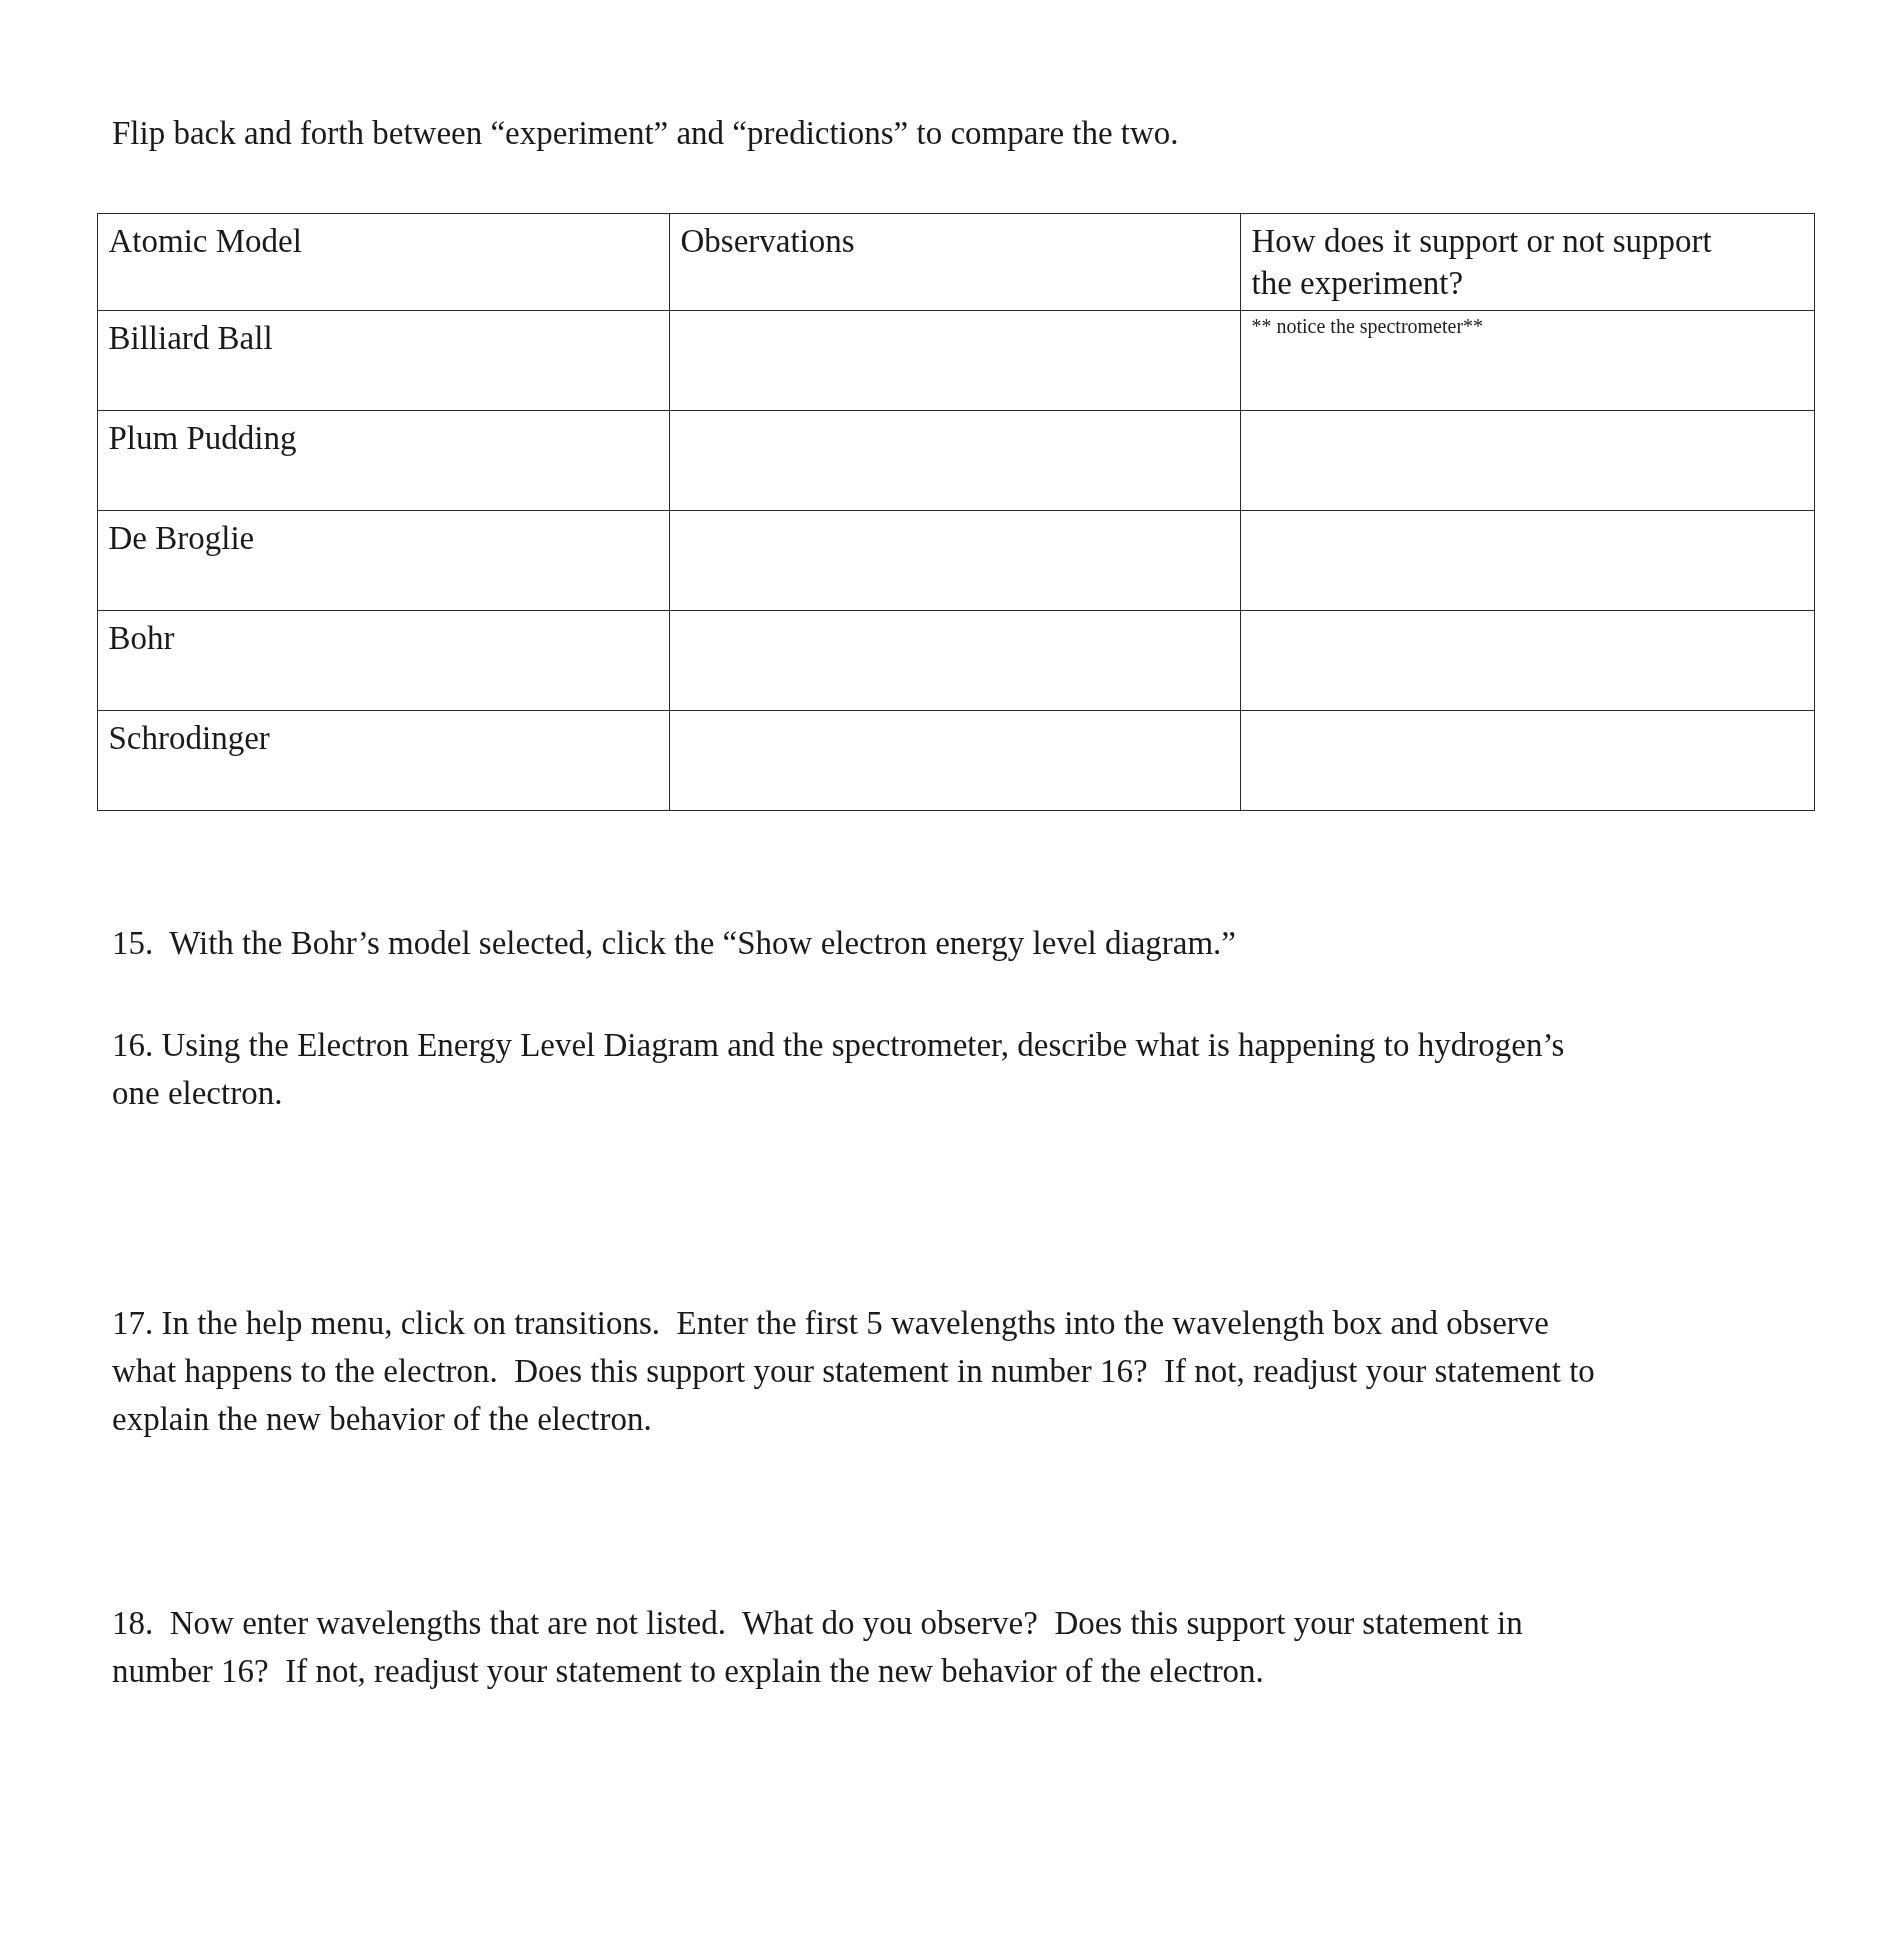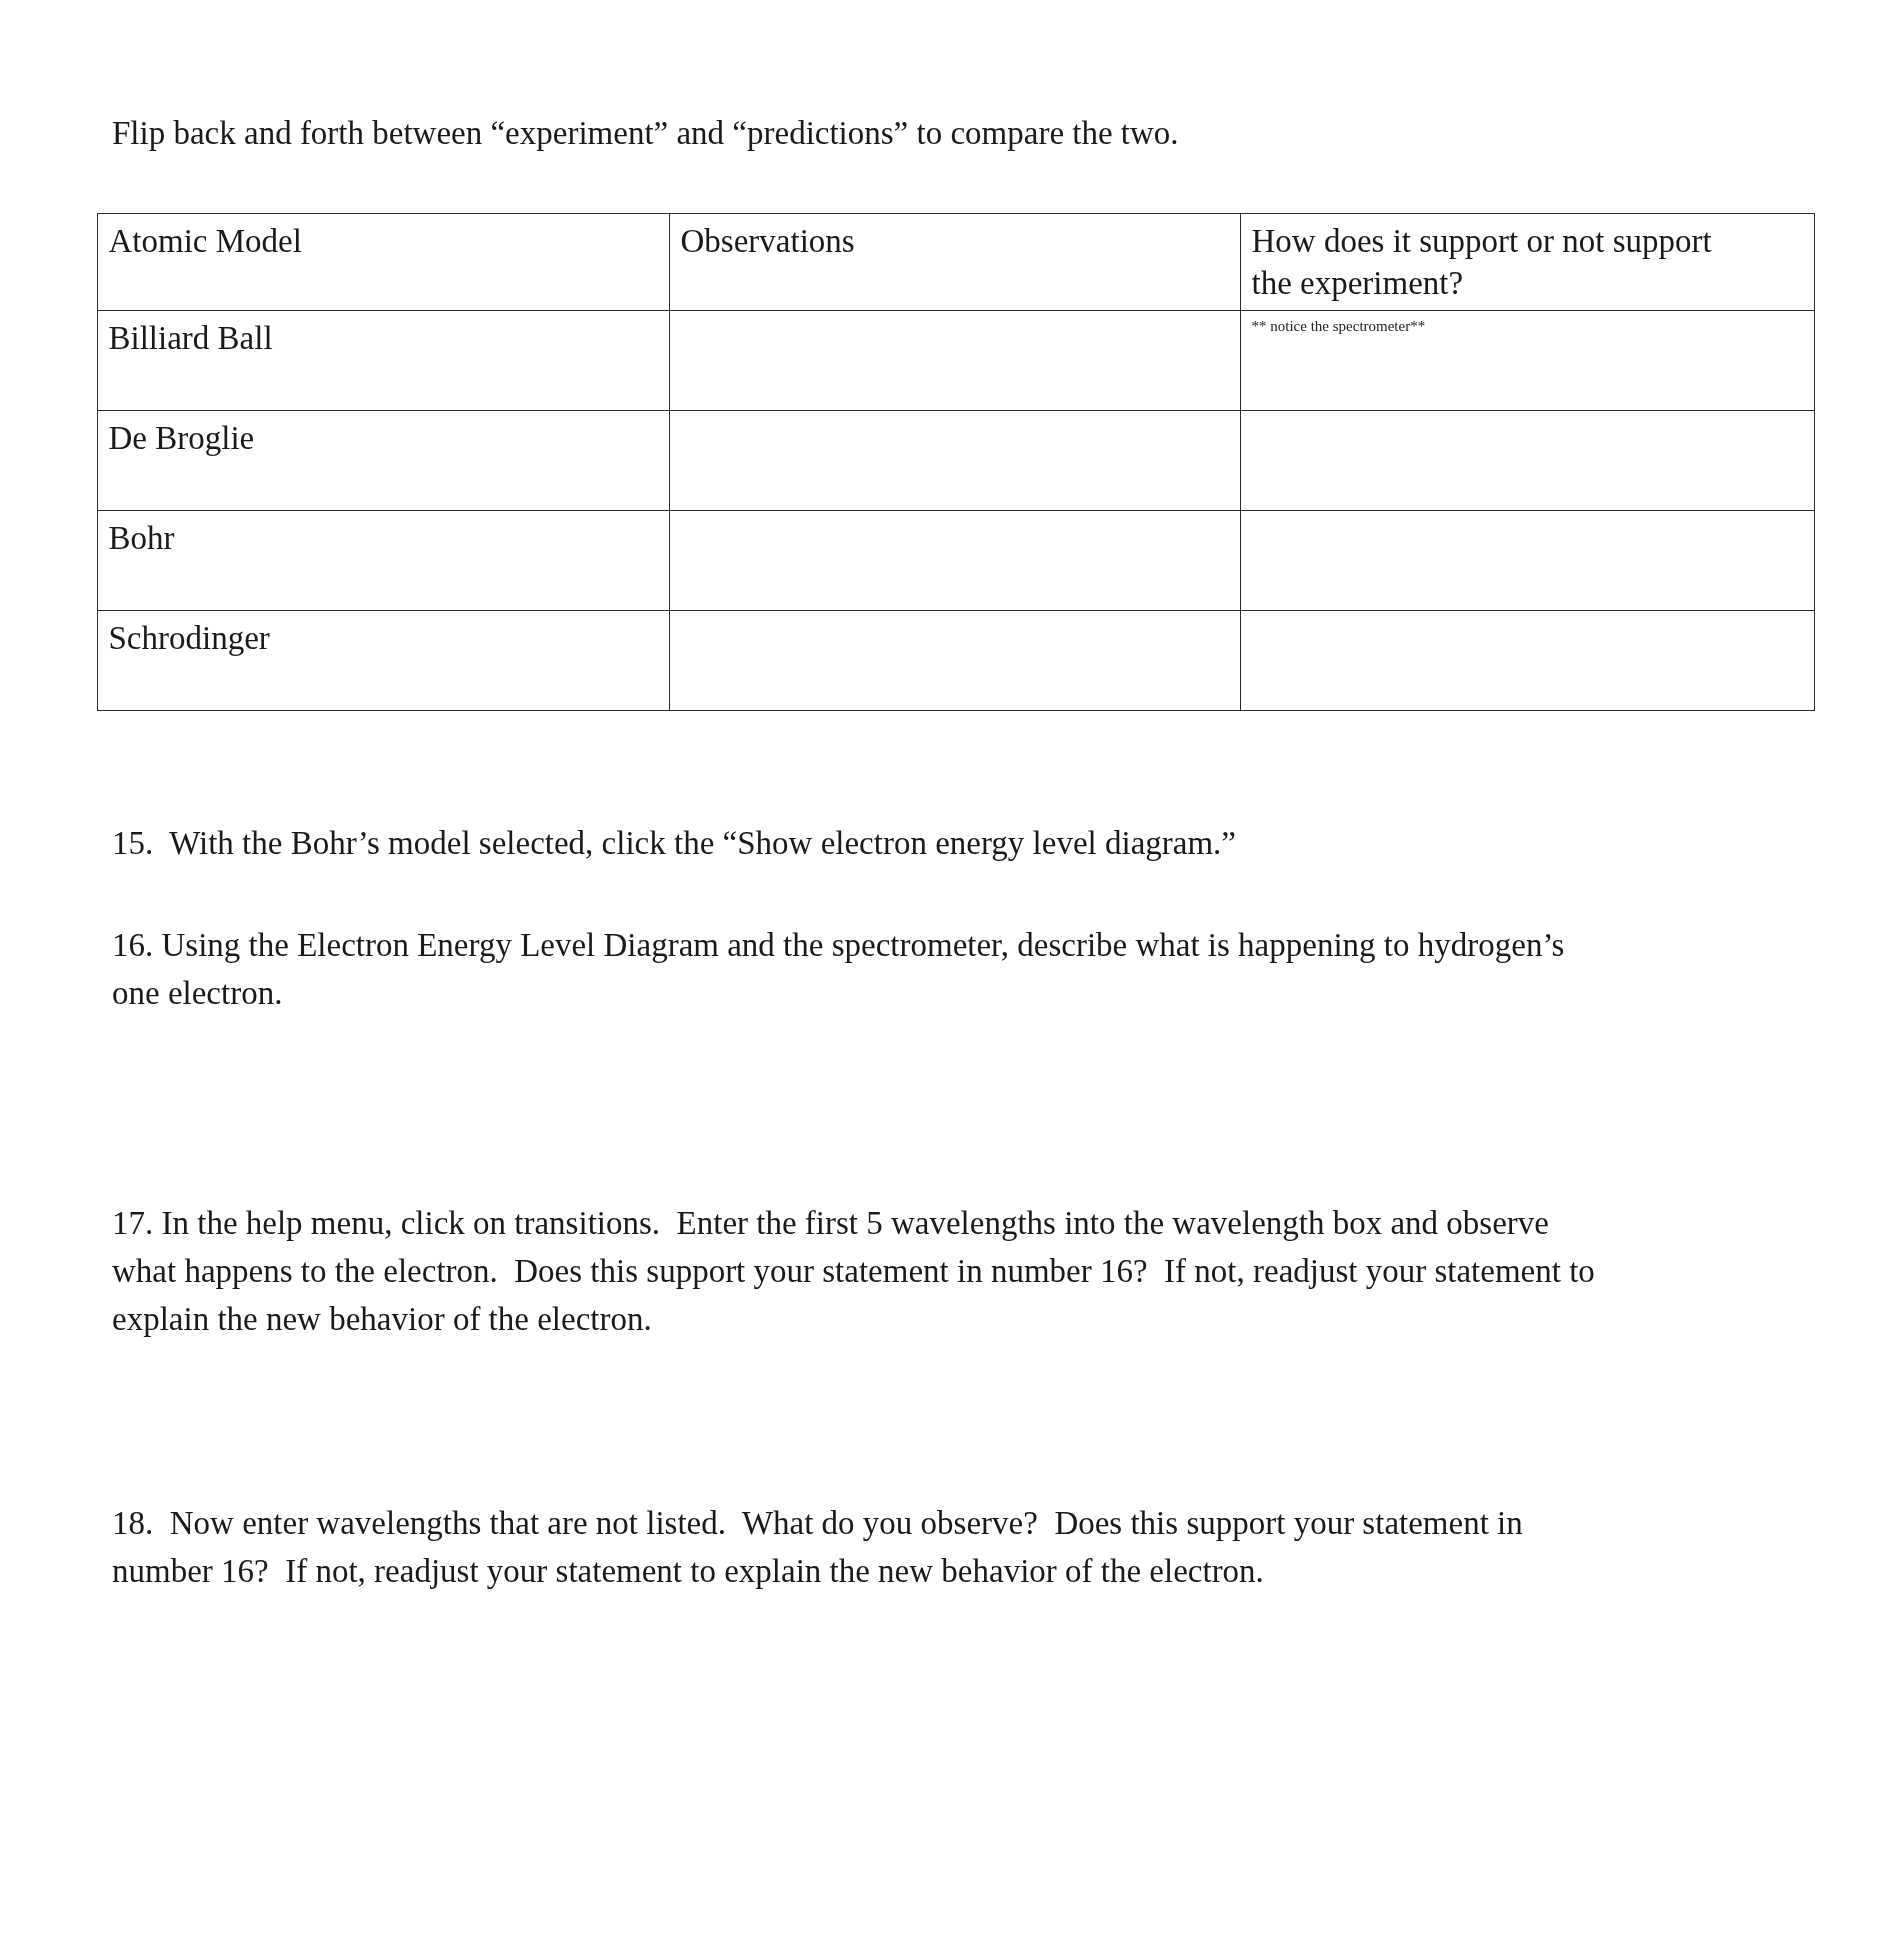--- a/index.html
+++ b/index.html
@@ -32,21 +32,21 @@
     padding: 6px 10.5px;
     font-weight: normal;
     font-size: 33px;
     white-space: pre-wrap;
   }
   .col1 { width: 572px; }
   .col2 { width: 571px; }
   .col3 { width: 574px; }
   .header-row { height: 97px; }
   .data-row { height: 100px; }
-  .note { display: block; font-size: 15px; line-height: 19.5px; color: #222; }
+  .note { display: block; font-size: 20px; line-height: 19.5px; color: #222; }
   .q15 { margin-top: 108px; }
   .q16 { margin-top: 54px; }
   .q17 { margin-top: 182px; }
   .q18 { margin-top: 156px; }
 </style>
 </head>
 <body>
 
 <div class="page">
 
@@ -60,20 +60,25 @@
         <th class="col2">Observations</th>
         <th class="col3">How does it support or not support
 the experiment?</th>
       </tr>
     </thead>
     <tbody>
       <tr class="data-row">
         <td>Billiard Ball</td>
         <td></td>
         <td><span class="note">** notice the spectrometer**</span></td>
+      </tr>
+      <tr class="data-row">
+        <td>Plum Pudding</td>
+        <td></td>
+        <td></td>
       </tr>
       <tr class="data-row">
         <td>De Broglie</td>
         <td></td>
         <td></td>
       </tr>
       <tr class="data-row">
         <td>Bohr</td>
         <td></td>
         <td></td>

